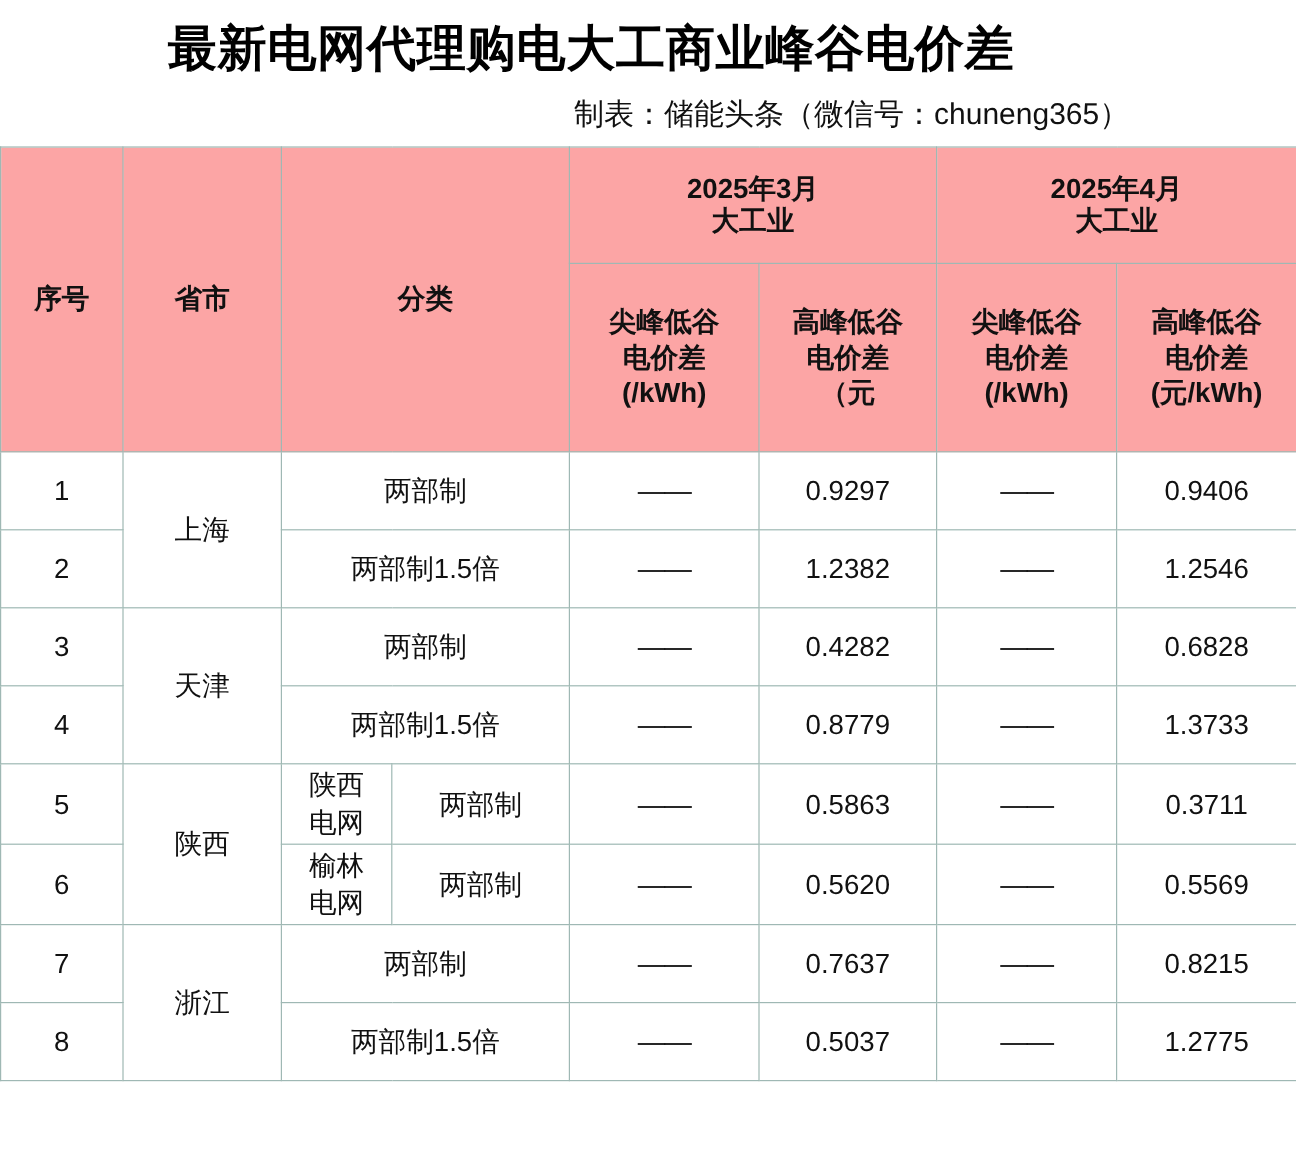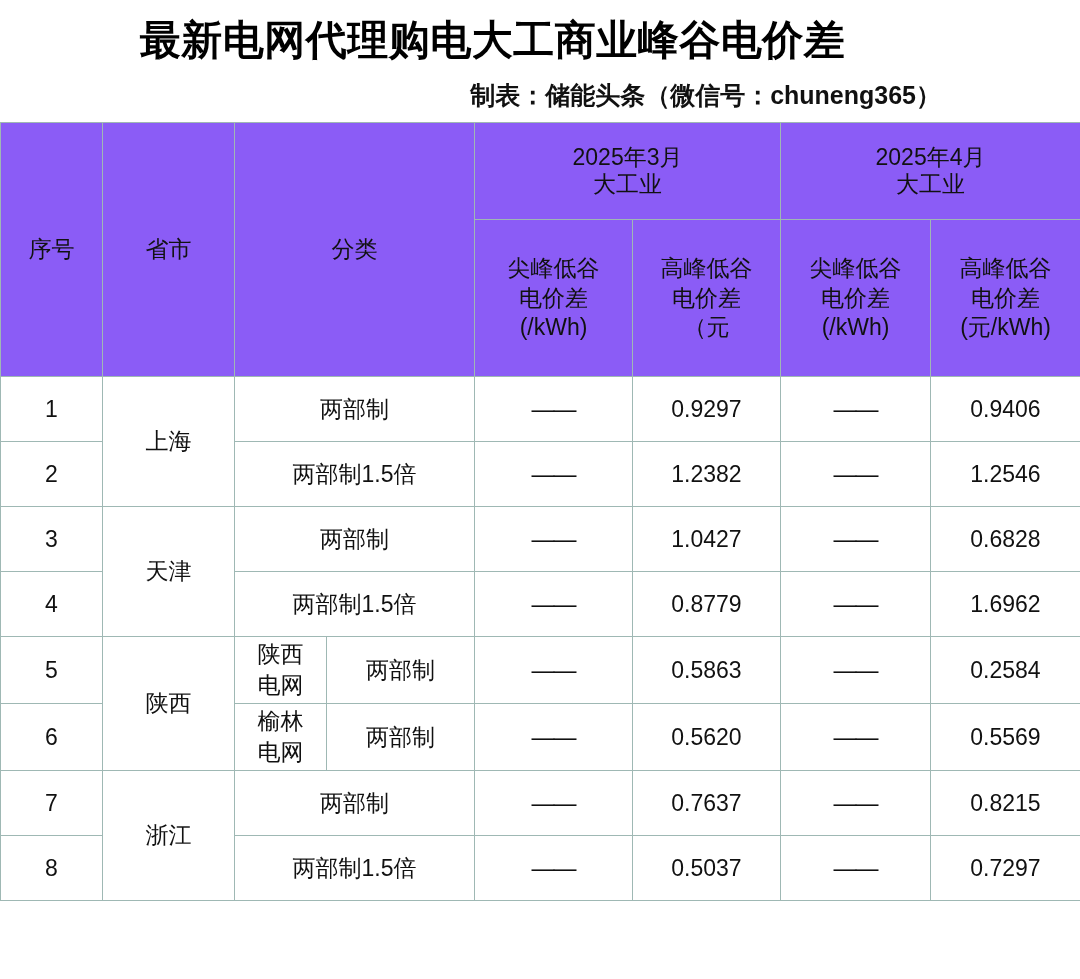--- a/index.html
+++ b/index.html
@@ -30,38 +30,37 @@
     letter-spacing: 0.5px;
     line-height: 1.28;
     color: #000;
   }
   .subtitle {
     text-align: right;
     font-size: 25px;
     color: #111;
     padding: 14px 44px 12px 0;
     line-height: 1.2;
-    font-weight: bold;
   }
   table.grid {
     border-collapse: collapse;
     width: 1080px;
     table-layout: fixed;
   }
   table.grid th, table.grid td {
     border: 1px solid #9fb8b4;
     text-align: center;
     vertical-align: middle;
     font-size: 23px;
     color: #111;
     padding: 2px 2px;
   }
   thead th {
-    background: #8b5cf6;
-    font-weight: normal;
+    background: #fca5a5;
+    font-weight: bold;
     line-height: 1.18;
   }
   .th-top {
     height: 92px;
     font-size: 25px;
   }
   .th-sub {
     height: 152px;
     font-size: 23px;
   }
@@ -183,46 +182,46 @@
         <td class="num">1.2382</td>
         <td class="dash">——</td>
         <td class="num">1.2546</td>
       </tr>
 
       <tr class="sep-row">
         <td class="num">3</td>
         <td class="prov" rowspan="2">天津</td>
         <td class="cat" colspan="2">两部制</td>
         <td class="dash">——</td>
-        <td class="num">1.0427</td>
+        <td class="num">0.4282</td>
         <td class="dash">——</td>
         <td class="num">0.6828</td>
       </tr>
 
       <tr>
         <td class="num">4</td>
         <td class="cat" colspan="2">两部制1.5倍</td>
         <td class="dash">——</td>
         <td class="num">0.8779</td>
         <td class="dash">——</td>
-        <td class="num">1.6962</td>
+        <td class="num">1.3733</td>
       </tr>
 
       <tr class="sep-row">
         <td class="num">5</td>
         <td class="prov" rowspan="2">陕西</td>
         <td class="cat">
           <div>陕西</div>
           <div>电网</div>
         </td>
         <td class="cat">两部制</td>
         <td class="dash">——</td>
         <td class="num">0.5863</td>
         <td class="dash">——</td>
-        <td class="num">0.2584</td>
+        <td class="num">0.3711</td>
       </tr>
 
       <tr>
         <td class="num">6</td>
         <td class="cat">
           <div>榆林</div>
           <div>电网</div>
         </td>
         <td class="cat">两部制</td>
         <td class="dash">——</td>
@@ -240,18 +239,18 @@
         <td class="dash">——</td>
         <td class="num">0.8215</td>
       </tr>
 
       <tr>
         <td class="num">8</td>
         <td class="cat" colspan="2">两部制1.5倍</td>
         <td class="dash">——</td>
         <td class="num">0.5037</td>
         <td class="dash">——</td>
-        <td class="num">0.7297</td>
+        <td class="num">1.2775</td>
       </tr>
 
     </tbody>
   </table>
 </div>
 
 </body></html>

